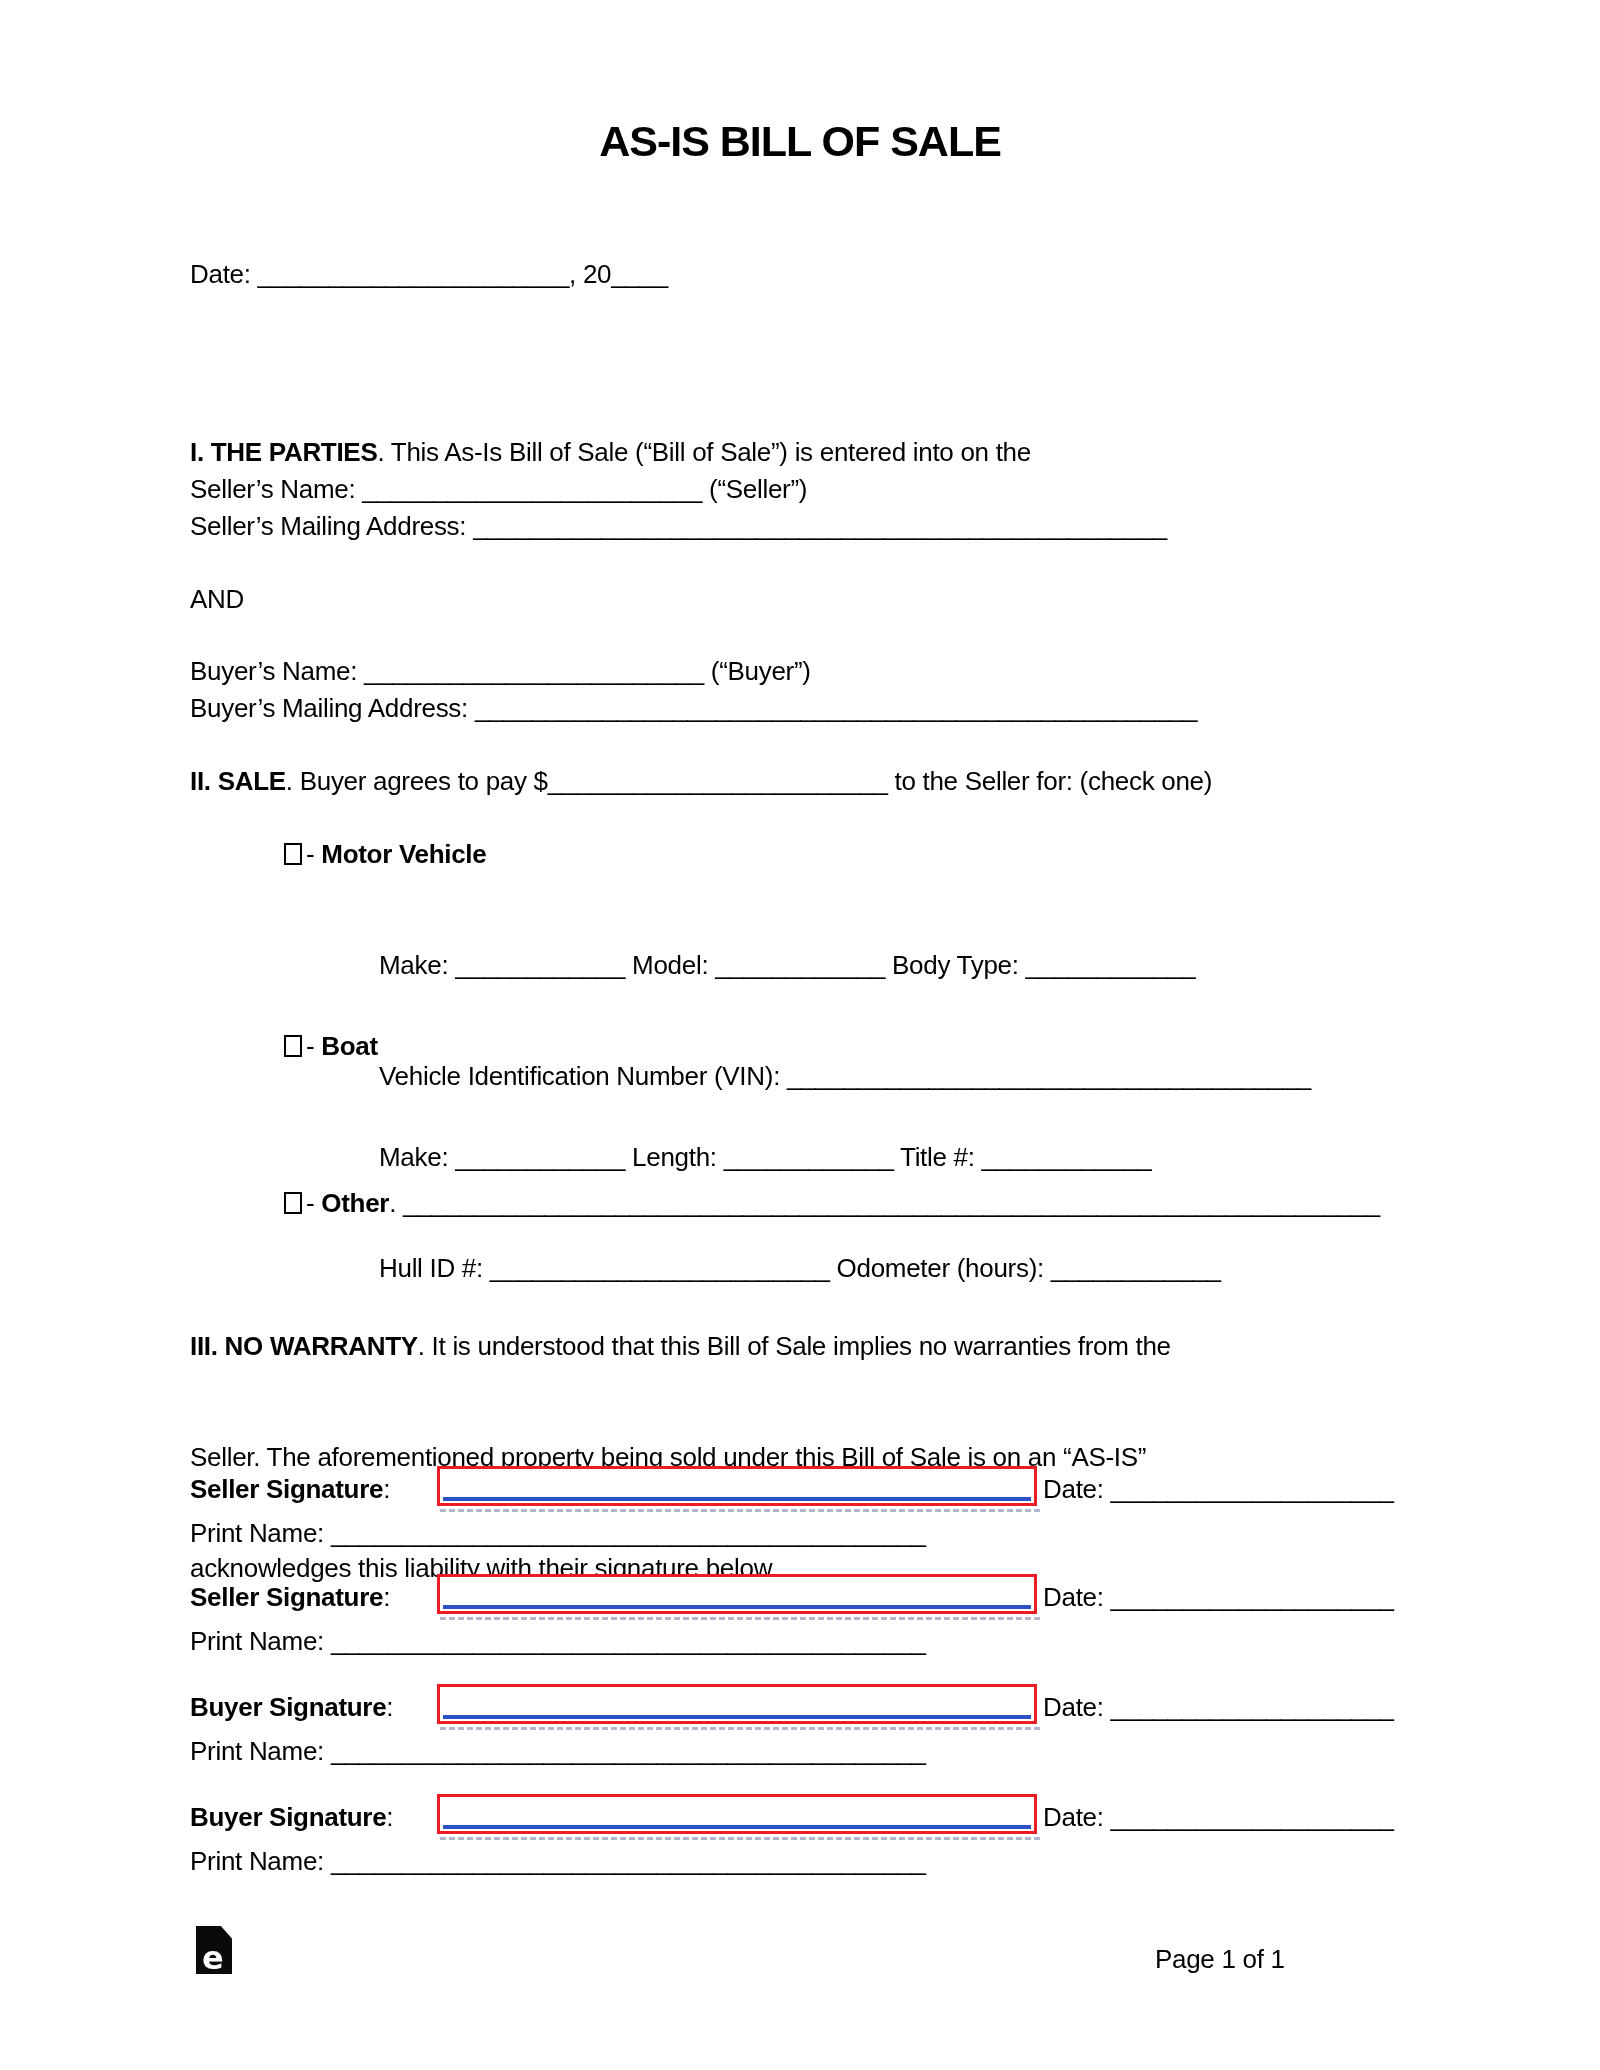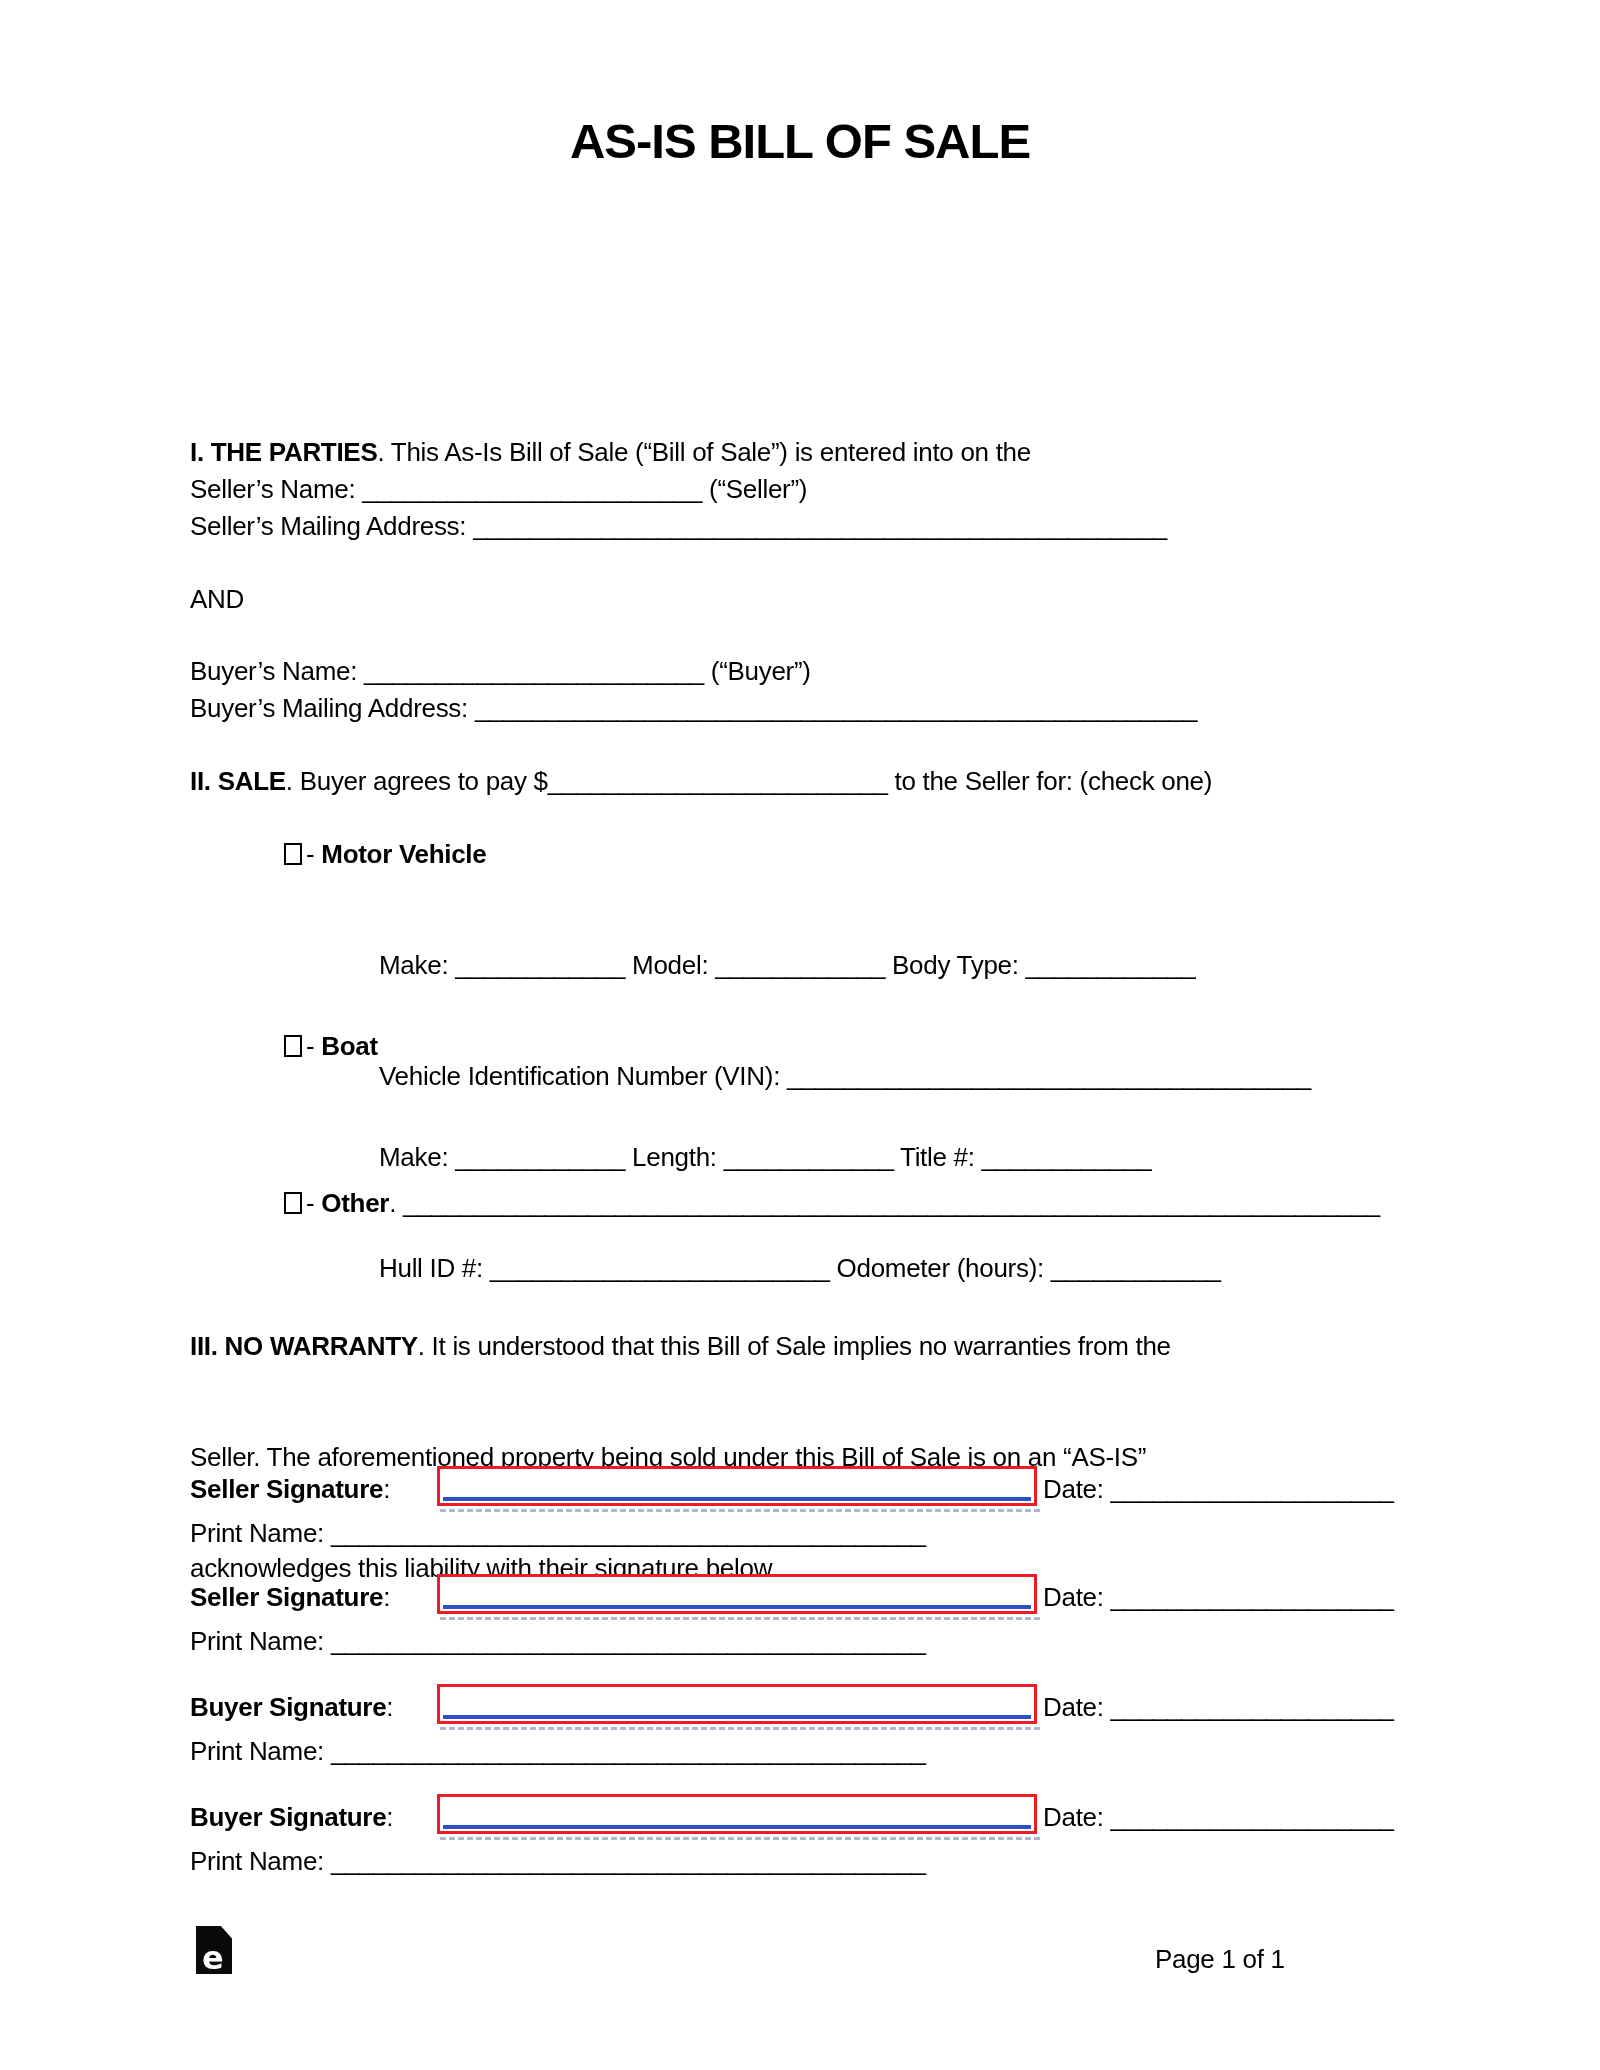--- a/index.html
+++ b/index.html
@@ -14,21 +14,21 @@
     background:#ffffff;
     font-family:"Liberation Sans","DejaVu Sans",sans-serif;
     color:#000;
     font-size:26px;
     letter-spacing:-0.3px;
     overflow:hidden;
   }
   .title{
     position:absolute;top:112px;left:0;right:0;
     text-align:center;
-    font-size:49px;font-weight:bold;letter-spacing:-1px;
+    font-size:43px;font-weight:bold;letter-spacing:-1px;
     line-height:58px;
   }
   .line{position:absolute;left:190px;white-space:pre;line-height:37px;}
   .para div{line-height:37px;white-space:pre;}
   b{font-weight:bold;}
   .cb{
     display:inline-block;width:14px;height:18px;
     border:2px solid #000;background:#fff;
     margin-right:4px;vertical-align:-2px;
   }
@@ -66,20 +66,21 @@
     text-align:left;white-space:pre;line-height:30px;
   }
 </style>
 </head>
 <body>
 
 <div class="page">
 
   <div class="title">AS-IS BILL OF SALE</div>
 
+  <div class="line" style="top:256px">Date: ______________________, 20____</div>
 
   <div class="line para" style="top:360px">
     <div><b>I. THE PARTIES</b><span>. This As-Is Bill of Sale (“Bill of Sale”) is entered into on the</span></div>
   </div>
 
   <div class="line" style="top:471px">Seller’s Name: ________________________ (“Seller”)</div>
   <div class="line" style="top:508px">Seller’s Mailing Address: _________________________________________________</div>
 
   <div class="line" style="top:581px">AND</div>
 

